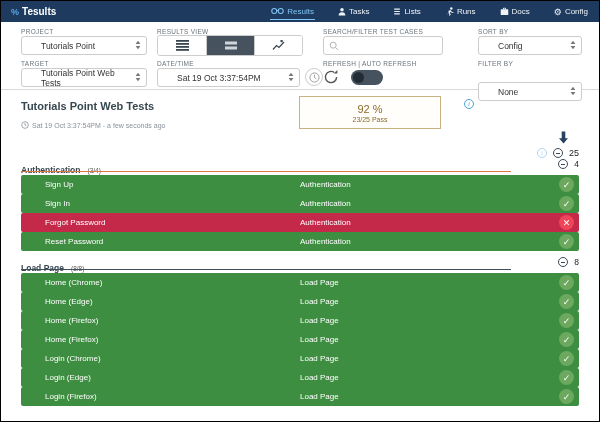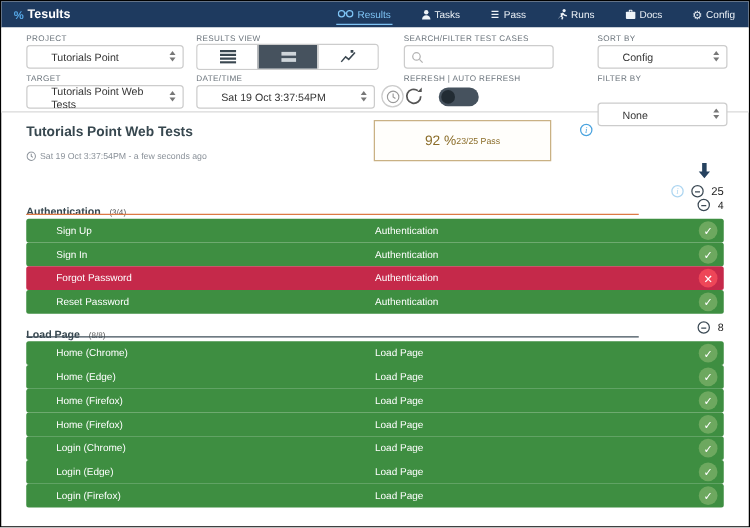--- a/index.html
+++ b/index.html
@@ -34,21 +34,21 @@
   .roundbtn { position:absolute; width:18px; height:18px; border:1px solid #ccc; border-radius:50%;
               background:#fff; display:flex; align-items:center; justify-content:center; cursor:pointer; }
   .toggle { position:absolute; width:32px; height:15px; border-radius:8px; background:#46525e; cursor:pointer; }
   .toggle .knob { position:absolute; left:2px; top:2px; width:11px; height:11px; border-radius:50%; background:#222c34; }
   .refresh-btn { position:absolute; cursor:pointer; }
 
   
   .title { position:absolute; left:20px; top:99px; font-size:11px; font-weight:bold; color:#37474f; }
   .timestamp { position:absolute; left:20px; top:120px; font-size:7px; color:#8a9199; display:flex; align-items:center; gap:3px; }
   .scorebox { position:absolute; left:298px; top:95px; width:142px; height:33px; border:1px solid var(--goldBorder,#c9b184);
-              background:#fffefb; display:flex; flex-direction:row; align-items:center; justify-content:center; }
+              background:#fffefb; display:flex; flex-direction:column; align-items:center; justify-content:center; }
   .score-pct { font-size:11px; color:var(--gold,#8a6c28); }
   .score-ratio { font-size:7px; color:var(--gold,#8a6c28); margin-top:1px; }
   .info-circle { width:10px; height:10px; border:1px solid var(--infoBlue,#4aa3df); border-radius:50%; color:var(--infoBlue,#4aa3df);
                  font-size:7px; font-family:"Liberation Serif",serif; font-style:italic; display:inline-flex;
                  align-items:center; justify-content:center; line-height:1; }
   .info-circle.faded { opacity:.45; }
   .box-info { position:absolute; left:463px; top:98px; }
   .dl-arrow { position:absolute; right:30px; top:129px; cursor:pointer; }
   .totals { position:absolute; right:20px; top:147px; display:flex; align-items:center; gap:6px; }
   .totals .num { font-size:9px; color:#222; }
@@ -104,21 +104,21 @@
             </svg>
         </span>
         <span>Tasks</span>
       </a>
       <a class="nav-item">
         <span>
           <svg width="8" height="9" viewBox="0 0 10 10" stroke="currentColor" stroke-width="1.4" fill="none">
             <path d="M1.5 2 h7 M1.5 5 h7 M1.5 8 h7"></path>
             </svg>
         </span>
-        <span>Pass</span>
+        <span>Lists</span>
       </a>
       <a class="nav-item">
         <span>
           <svg width="9" height="9" viewBox="0 0 10 10" fill="currentColor">
             <circle cx="7" cy="1.6" r="1.4"></circle>
             <path d="M1 9.6 L4.4 5.6 L3.4 4.4 L6 3.4 L7.6 5.2 L9.6 5.8 L9.2 6.8 L6.9 6.2 L6 5.4 L5.4 6.6 L6.4 8 L5.4 9.8 L4.4 9.2 L5 7.8 L3.8 6.8 Z"></path>
             </svg>
         </span>
         <span>Runs</span>
       </a>

